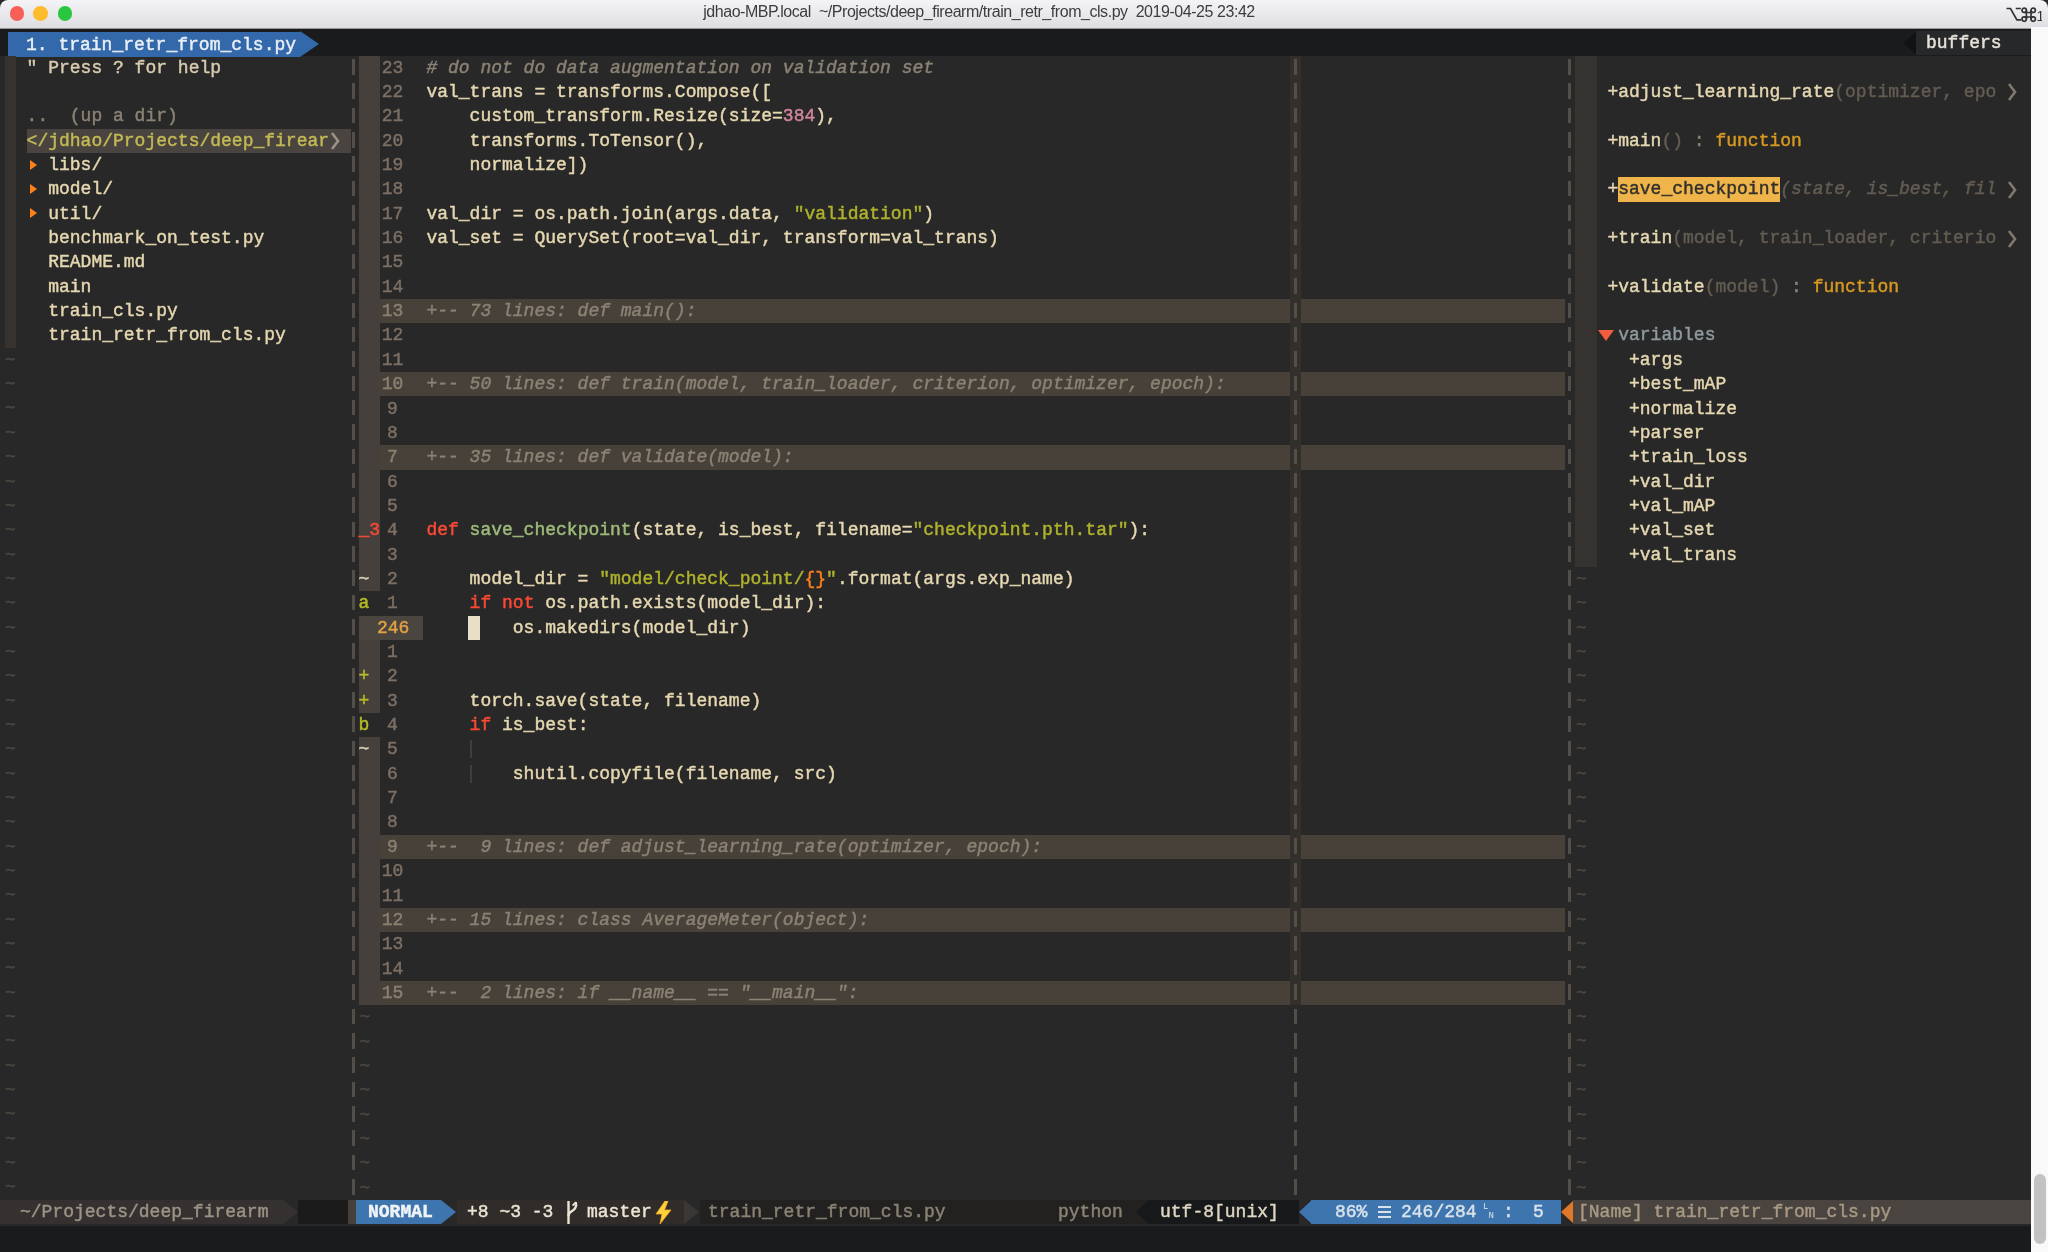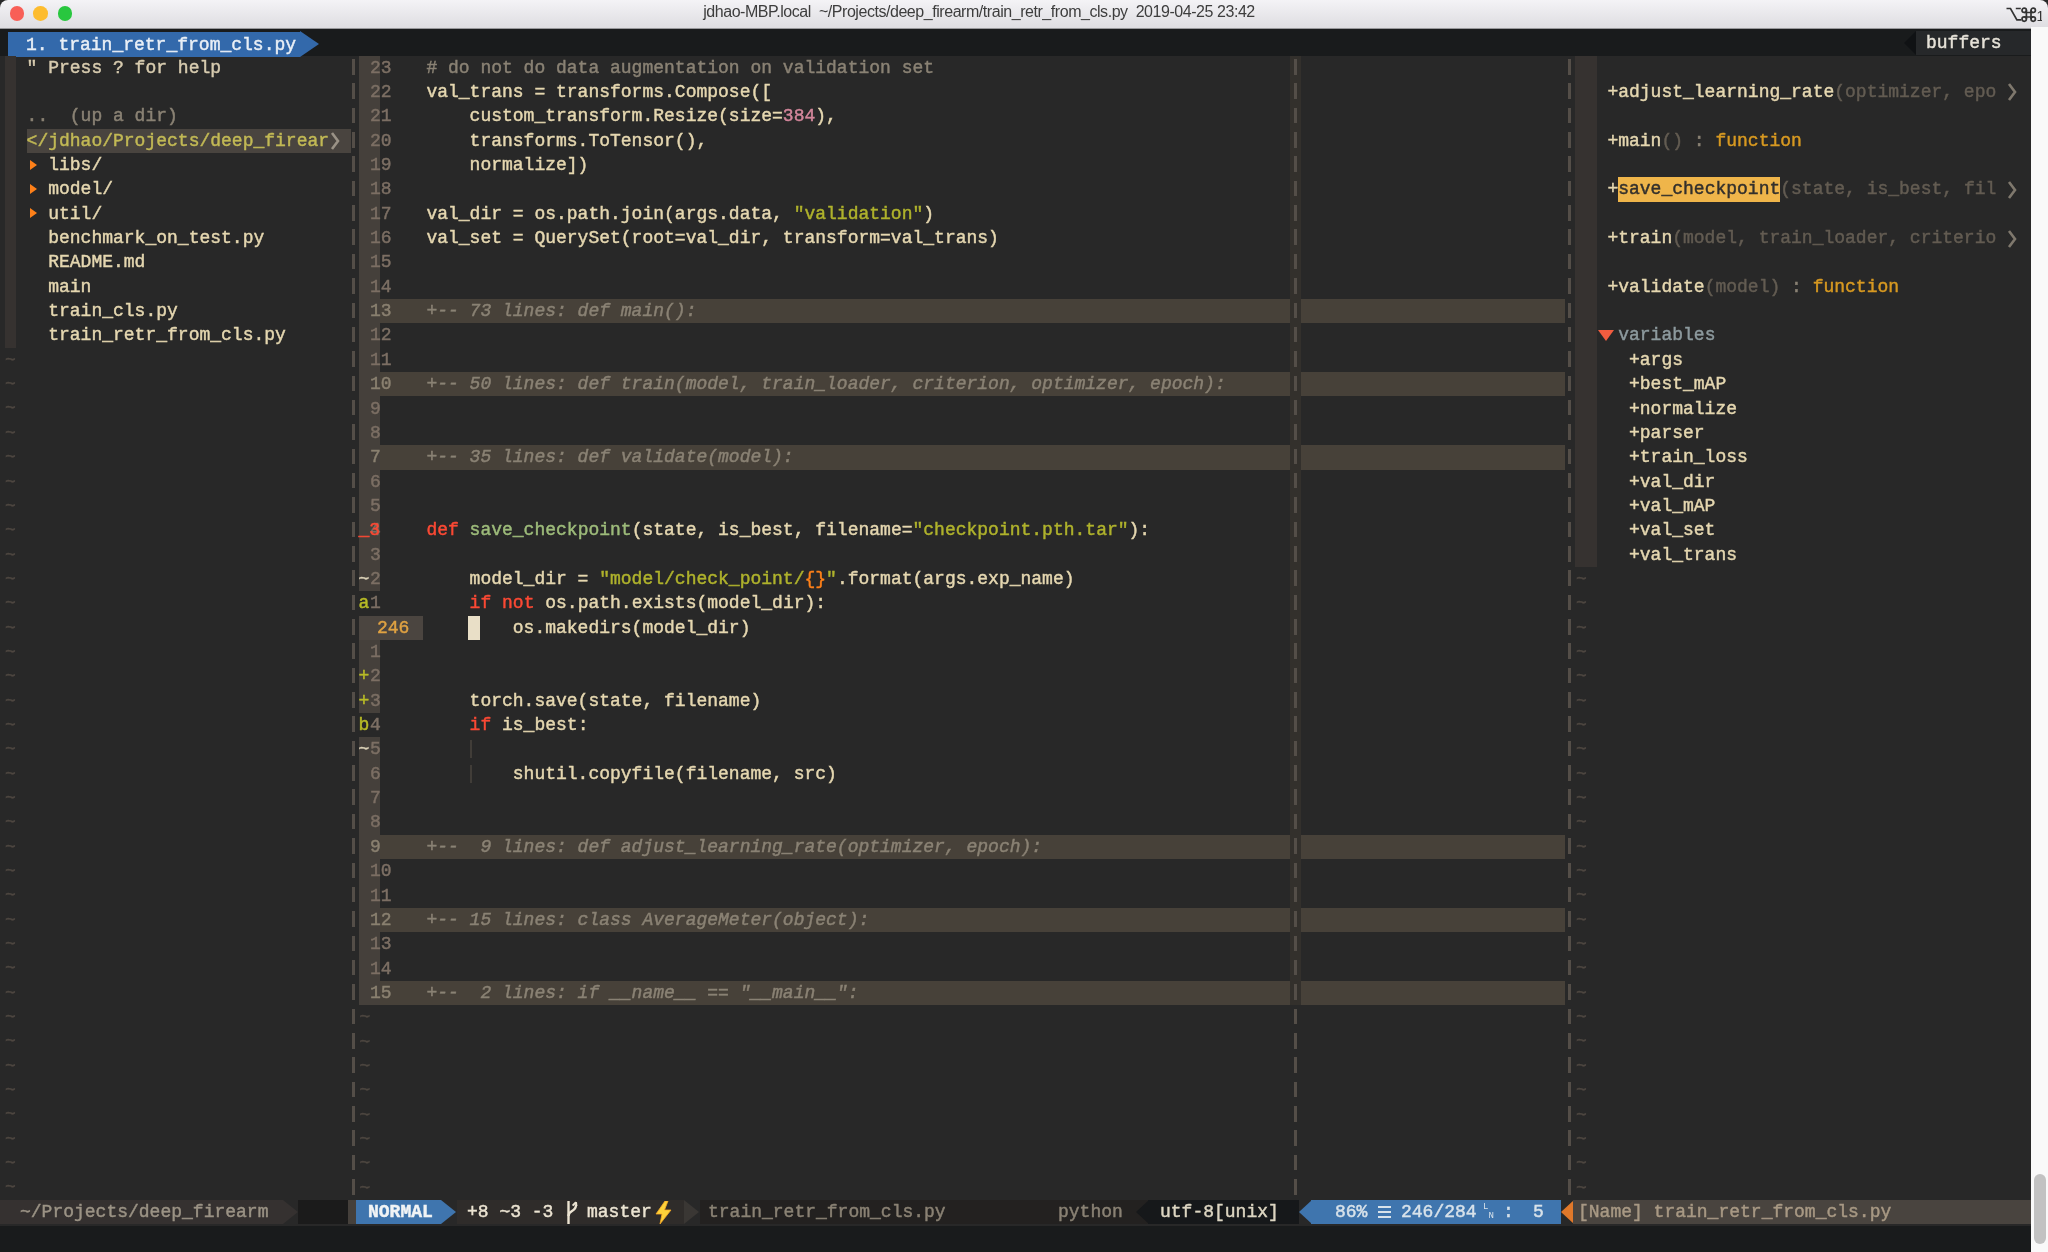--- a/index.html
+++ b/index.html
@@ -1,17 +1,17 @@
 <!DOCTYPE html>
 <html><head><meta charset="utf-8"><style>
 html,body{margin:0;padding:0;background:#1a1a1a;}
 #s{position:relative;width:2048px;height:1252px;overflow:hidden;background:#282828;font-family:"Liberation Mono",monospace;}
 .t{position:absolute;white-space:pre;font:18px/24.35px "Liberation Mono",monospace;color:#e5d7b0;letter-spacing:0;-webkit-text-stroke:0.45px currentColor;}
 .it{font-style:italic;}
-.num{position:absolute;white-space:pre;font:18px/24.35px "Liberation Mono",monospace;color:#7c6f64;width:45px;text-align:left;-webkit-text-stroke:0.45px currentColor;}
+.num{position:absolute;white-space:pre;font:18px/24.35px "Liberation Mono",monospace;color:#7c6f64;width:45px;text-align:center;-webkit-text-stroke:0.45px currentColor;}
 b{font-weight:normal;}
 </style></head><body>
 <div id="s">
 <div style="position:absolute;left:0;top:28px;width:2031px;height:27.6px;background:#191b1c"></div>
 <div style="position:absolute;left:0;top:1225.8px;width:2031px;height:26.2px;background:#191b1c"></div>
 <div style="position:absolute;left:0;top:0;width:2048px;height:27.5px;background:linear-gradient(#f4f3f6,#dedde1);border-bottom:1px solid #98989b;border-radius:8px 8px 0 0"></div>
 <div style="position:absolute;left:9.7px;top:6.2px;width:14.6px;height:14.6px;border-radius:50%;background:#f85f57"></div>
 <div style="position:absolute;left:33.2px;top:6.2px;width:14.6px;height:14.6px;border-radius:50%;background:#fdbc2e"></div>
 <div style="position:absolute;left:57.7px;top:6.2px;width:14.6px;height:14.6px;border-radius:50%;background:#29c73f"></div>
 <div style="position:absolute;left:979px;top:3px;transform:translateX(-50%);font:16px 'Liberation Sans',sans-serif;color:#3d3d3d;white-space:pre;letter-spacing:-0.45px">jdhao-MBP.local  ~/Projects/deep_firearm/train_retr_from_cls.py  2019-04-25 23:42</div>
@@ -150,21 +150,21 @@
 <div class="num" style="left:370px;top:956.55px;color:#7c6f64">14</div>
 <div class="num it" style="left:370px;top:980.90px;color:#8a8070">15</div>
 <div class="t" style="left:377px;top:615.65px;color:#e0a242">246</div>
 <div class="t" style="left:358.5px;top:518.25px;color:#fb4934">_3</div>
 <div class="t" style="left:358.5px;top:566.95px;color:#dcd2b8">~</div>
 <div class="t" style="left:358.5px;top:591.30px;color:#b8bb26">a</div>
 <div class="t" style="left:358.5px;top:664.35px;color:#b8bb26">+</div>
 <div class="t" style="left:358.5px;top:688.70px;color:#b8bb26">+</div>
 <div class="t" style="left:358.5px;top:713.05px;color:#b8bb26">b</div>
 <div class="t" style="left:358.5px;top:737.40px;color:#dcd2b8">~</div>
-<div class="t" style="left:426.4px;top:55.60px"><b style="color:#8a8274;"># do not do data augmentation on validation set</b></div>
+<div class="t" style="left:426.4px;top:55.60px"><b style="color:#8a8274;font-style:italic;"># do not do data augmentation on validation set</b></div>
 <div class="t" style="left:426.4px;top:79.95px">val_trans = transforms.Compose([</div>
 <div class="t" style="left:426.4px;top:104.30px">    custom_transform.Resize(size=<b style="color:#d3869b;">384</b>),</div>
 <div class="t" style="left:426.4px;top:128.65px">    transforms.ToTensor(),</div>
 <div class="t" style="left:426.4px;top:153.00px">    normalize])</div>
 <div class="t" style="left:426.4px;top:201.70px">val_dir = os.path.join(args.data, <b style="color:#afb22c;">"validation"</b>)</div>
 <div class="t" style="left:426.4px;top:226.05px">val_set = QuerySet(root=val_dir, transform=val_trans)</div>
 <div class="t" style="left:426.4px;top:299.10px"><b style="color:#8a8274;font-style:italic;">+-- 73 lines: def main():</b></div>
 <div class="t" style="left:426.4px;top:372.15px"><b style="color:#8a8274;font-style:italic;">+-- 50 lines: def train(model, train_loader, criterion, optimizer, epoch):</b></div>
 <div class="t" style="left:426.4px;top:445.20px"><b style="color:#8a8274;font-style:italic;">+-- 35 lines: def validate(model):</b></div>
 <div class="t" style="left:426.4px;top:566.95px">    model_dir = <b style="color:#afb22c;">"model/check_point/</b><b style="color:#fe8019;">{}</b><b style="color:#afb22c;">"</b>.format(args.exp_name)</div>
@@ -185,21 +185,21 @@
 ~
 ~
 ~</div>
 <div style="position:absolute;left:1575px;top:55.6px;width:22px;height:511.35px;background:#363230"></div>
 <div class="t" style="left:1575px;top:79.95px">   +adjust_learning_rate<b style="color:#635c52;">(optimizer, epo</b></div>
 <svg style="position:absolute;left:2007px;top:83.45px" width="10" height="18" viewBox="0 0 10 18">
       <path d="M2 1 L8 9 L2 17" stroke="#7f786d" stroke-width="2.6" fill="none"></path>
     </svg>
 <div class="t" style="left:1575px;top:128.65px">   +main<b style="color:#635c52;">()</b><b style="color:#8a8274;"> : </b><b style="color:#d79921;">function</b></div>
 <div style="position:absolute;left:1618.2px;top:177.35px;width:162px;height:24.35px;background:#efb54a"></div>
-<div class="t" style="left:1575px;top:177.35px">   +<b style="color:#33302c;">save_checkpoint</b><b style="color:#635c52;">(state, is_best, fil</b></div>
+<div class="t" style="left:1575px;top:177.35px">   +<b style="color:#33302c;">save_checkpoint</b><b style="color:#635c52;font-style:italic;">(state, is_best, fil</b></div>
 <svg style="position:absolute;left:2007px;top:180.85px" width="10" height="18" viewBox="0 0 10 18">
       <path d="M2 1 L8 9 L2 17" stroke="#7f786d" stroke-width="2.6" fill="none"></path>
     </svg>
 <div class="t" style="left:1575px;top:226.05px">   +train<b style="color:#635c52;">(model, train_loader, criterio</b></div>
 <svg style="position:absolute;left:2007px;top:229.55px" width="10" height="18" viewBox="0 0 10 18">
       <path d="M2 1 L8 9 L2 17" stroke="#7f786d" stroke-width="2.6" fill="none"></path>
     </svg>
 <div class="t" style="left:1575px;top:274.75px">   +validate<b style="color:#635c52;">(model)</b><b style="color:#8a8274;"> : </b><b style="color:#d79921;">function</b></div>
 <div style="position:absolute;left:1598px;top:330.45px;width:0;height:0;border-left:8px solid transparent;border-right:8px solid transparent;border-top:11px solid #f25c3f"></div>
 <div class="t" style="left:1575px;top:323.45px">    <b style="color:#8d9a9e;">variables</b></div>

